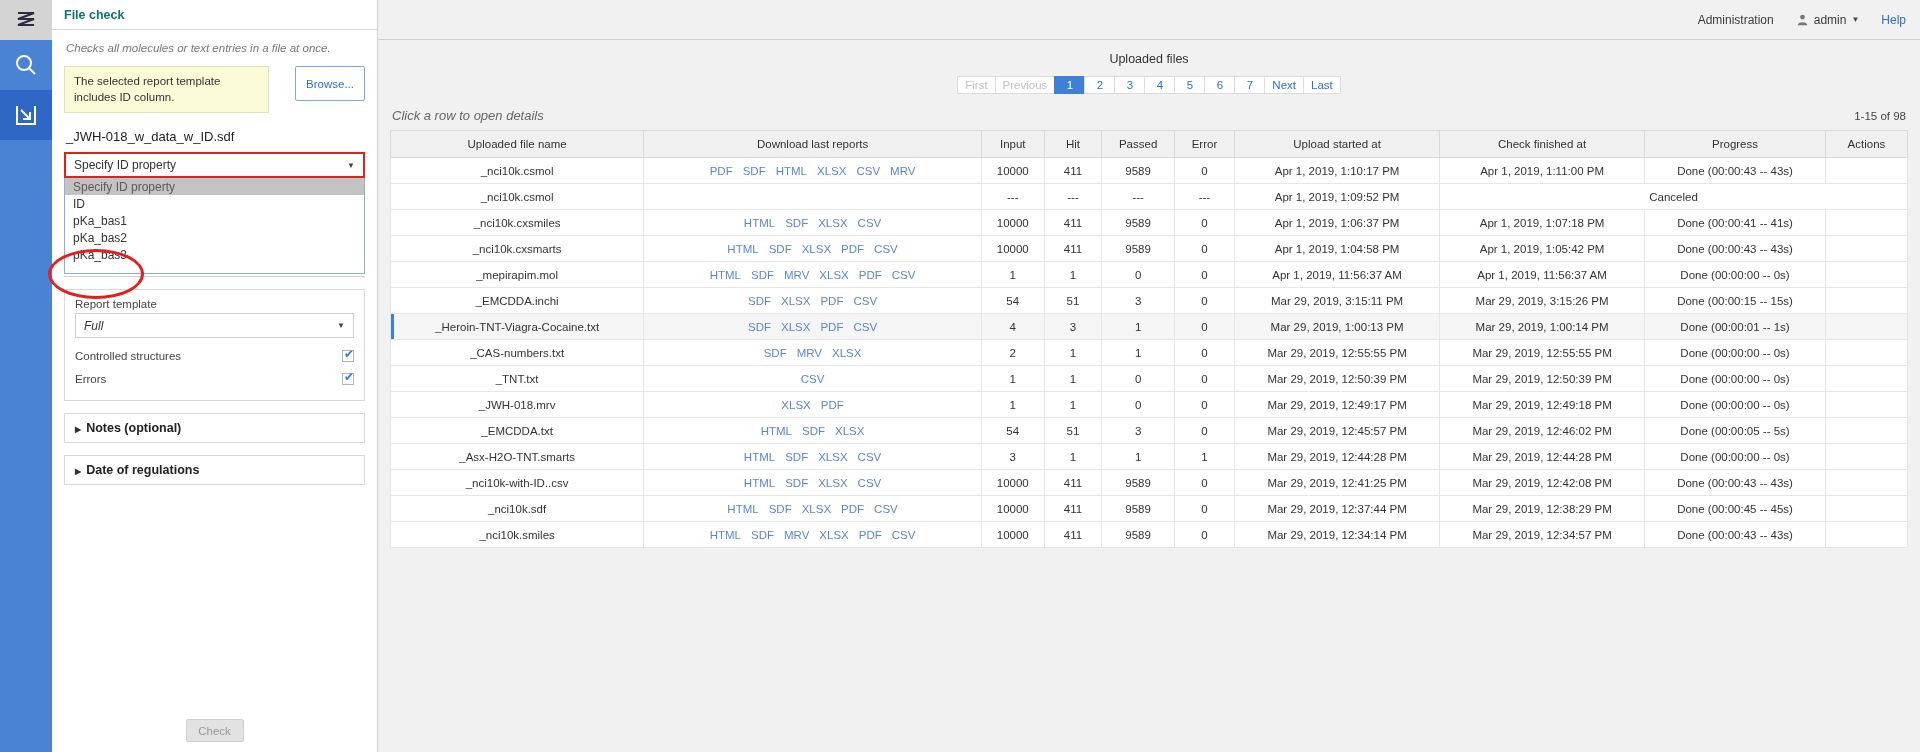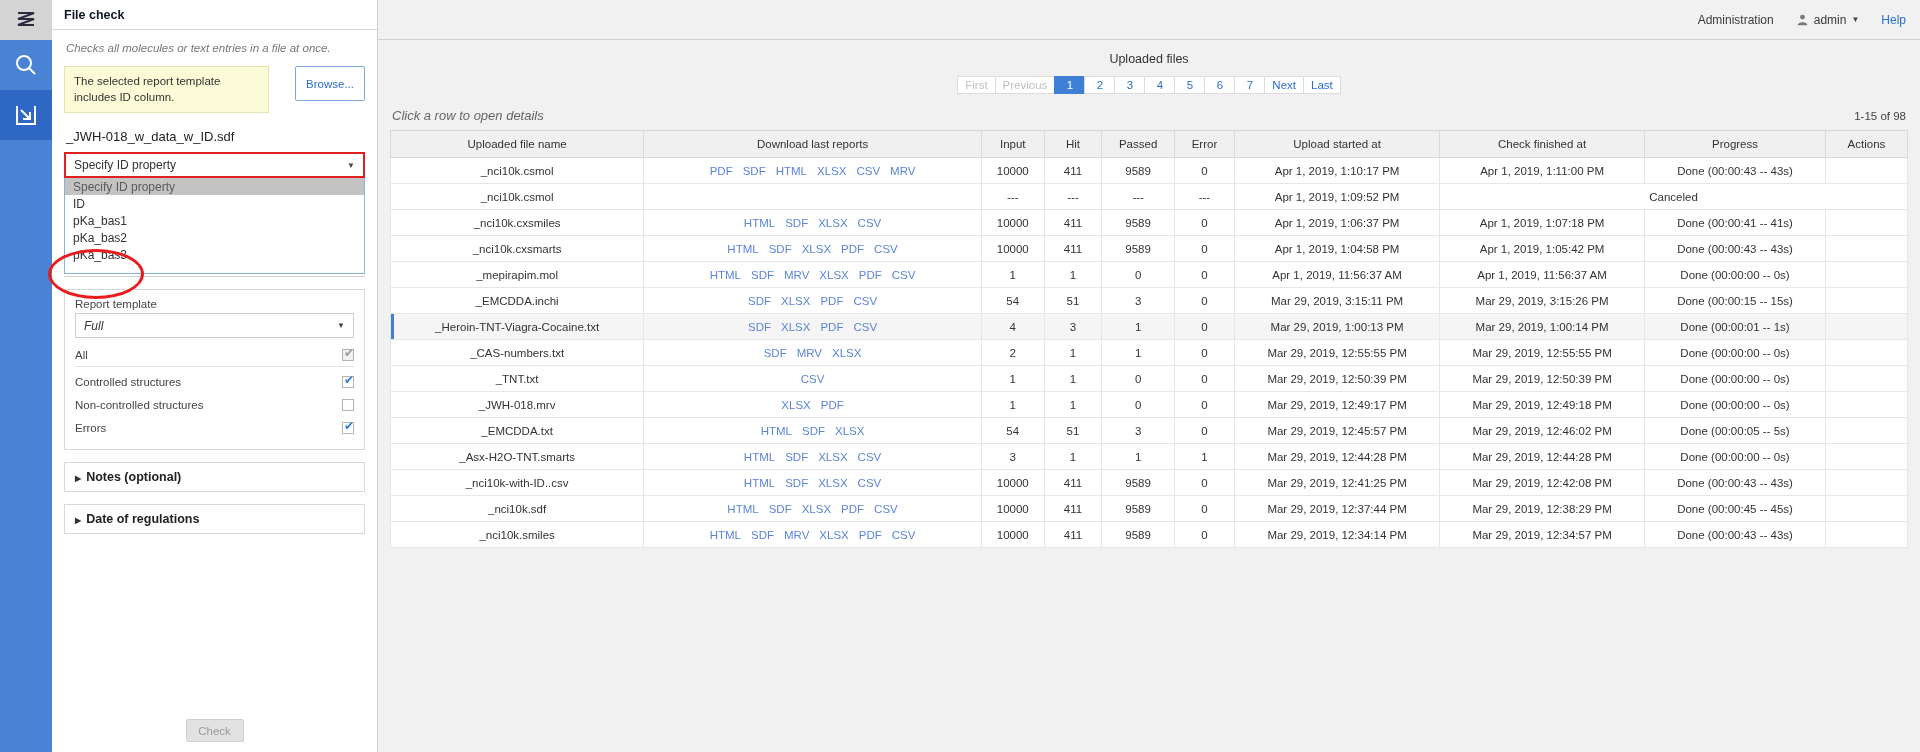--- a/index.html
+++ b/index.html
@@ -16,21 +16,21 @@
   .rail-logo{ height:40px; background:#d4d4d4; display:flex; align-items:center; justify-content:center; }
   .rail-btn{ height:50px; display:flex; align-items:center; justify-content:center; cursor:pointer; }
   .rail-btn.b1{ background:#4a82d4; }
   .rail-btn.b2{ background:#2f68c4; }
   .rail-rest{ flex:1; background:#4a82d4; }
 
   
   .leftpanel{ width:326px; flex:0 0 326px; background:#fff; border-right:1px solid #cfcfcf;
               display:flex; flex-direction:column; position:relative; }
   .lp-head{ height:30px; border-bottom:1px solid #d8d8d8; display:flex; align-items:center;
-            padding:0 12px; font-weight:bold; font-size:12.5px; color:#0f172a; }
+            padding:0 12px; font-weight:bold; font-size:12.5px; color:#0f766e; }
   .lp-body{ flex:1; padding:10px 12px 0 12px; position:relative; }
   .lp-sub{ font-style:italic; color:#777; font-size:11.5px; margin:2px 0 12px 2px; }
 
   .noticerow{ display:flex; gap:26px; align-items:flex-start; margin-bottom:16px; }
   .notice{ flex:1; background:#fbfbd7; border:1px solid #e3e3b3; padding:7px 9px;
            font-size:11.5px; line-height:1.35; color:#333; }
   .browsebtn{ flex:0 0 70px; height:35px; border:1px solid #7da7e0; background:#fff; color:#2c6ecb;
               font-size:11.5px; cursor:pointer; border-radius:2px; }
 
   .filename{ font-size:13px; color:#222; margin:10px 0 8px 2px; }
@@ -164,31 +164,23 @@
       <div class="section">
         <div class="section-body">
           <div class="fieldlabel">Report template</div>
           <div class="plainselect">
             <span>Full</span>
             <span class="caret">▼</span>
           </div>
 
           <div style="height:6px"></div>
 
-          <div class="cbrow divider">
-            <span class="cblabel">All</span>
-            <span class="cbox dim"></span>
-          </div>
           <div class="cbrow">
             <span class="cblabel">Controlled structures</span>
             <span class="cbox checked"></span>
-          </div>
-          <div class="cbrow">
-            <span class="cblabel">Non-controlled structures</span>
-            <span class="cbox"></span>
           </div>
           <div class="cbrow">
             <span class="cblabel">Errors</span>
             <span class="cbox checked"></span>
           </div>
         </div>
       </div>
 
       <div class="section">
         <div class="section-head collapsed">

